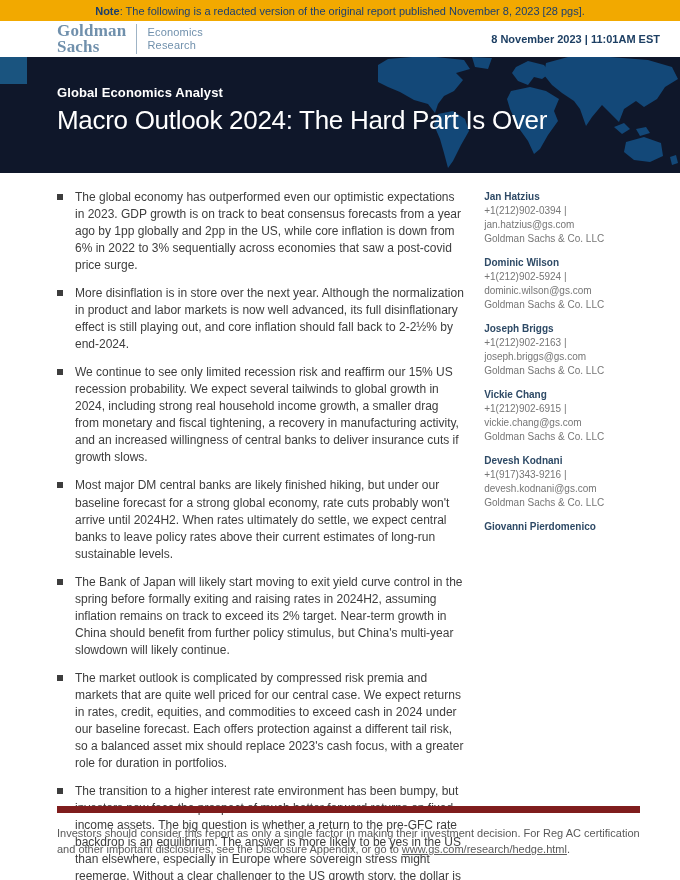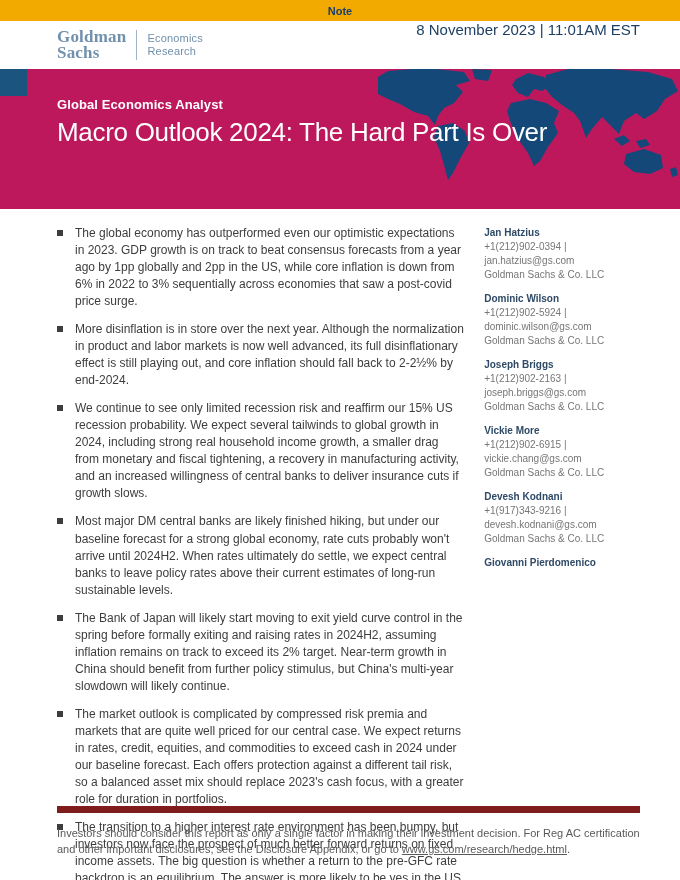--- a/index.html
+++ b/index.html
@@ -17,23 +17,23 @@
     height: 21px;
     background: #F2A900;
     display: flex; align-items: center; justify-content: center;
     font-size: 11px;
     color: #1b3f6e;
     text-align: center;
   }
 
   
   .header {
-    height: 48px;
-    display: flex; 
-    padding: 0 40px 0 57px;
+    height: 36px;
+    display: flex; align-items: center;
+    padding: 0 20px 0 57px;
   }
   .logo-group { display: flex; align-items: center; }
   .gs-logo {
     font-family: "Liberation Serif", serif;
     font-weight: bold;
     font-size: 17px;
     line-height: 0.95;
     color: #7090ac;
     letter-spacing: 0.2px;
   }
@@ -43,30 +43,30 @@
     margin: 0 10px;
   }
   .division {
     font-size: 11px;
     line-height: 1.15;
     color: #7090ac;
     letter-spacing: 0.2px;
   }
   .header-datetime {
     margin-left: auto;
-    font-size: 15px;
-    font-weight: normal;
+    font-size: 11px;
+    font-weight: bold;
     color: #1d3f63;
   }
 
   
   .banner {
     position: relative;
-    height: 140px;
-    background: #be185d;
+    height: 116px;
+    background: #0f172a;
     overflow: hidden;
   }
   .banner-corner {
     position: absolute; left: 0; top: 0;
     width: 27px; height: 27px;
     background: #1a547f;
   }
   .banner-map {
     position: absolute; right: 0; top: 0;
     height: 116px; width: 302px;
@@ -141,20 +141,21 @@
     color: #595959;
     text-decoration: underline;
     cursor: pointer;
   }
 </style>
 </head>
 <body>
 
 <div class="note-banner">
   <span style="font-weight:bold;">Note</span>
+    <span>: The following is a redacted version of the original report published November 8, 2023 [28 pgs].</span>
 </div>
 
 <div class="header">
   <div class="logo-group">
     <div class="gs-logo">
       <div>Goldman</div>
       <div>Sachs</div>
     </div>
     <div class="logo-divider"></div>
     <div class="division">
@@ -241,21 +242,21 @@
 dominic.wilson@gs.com
 Goldman Sachs &amp; Co. LLC</div>
     </div>
     <div class="author">
       <div class="author-name">Joseph Briggs</div>
       <div class="author-contact">+1(212)902-2163 |
 joseph.briggs@gs.com
 Goldman Sachs &amp; Co. LLC</div>
     </div>
     <div class="author">
-      <div class="author-name">Vickie More</div>
+      <div class="author-name">Vickie Chang</div>
       <div class="author-contact">+1(212)902-6915 | vickie.chang@gs.com
 Goldman Sachs &amp; Co. LLC</div>
     </div>
     <div class="author">
       <div class="author-name">Devesh Kodnani</div>
       <div class="author-contact">+1(917)343-9216 |
 devesh.kodnani@gs.com
 Goldman Sachs &amp; Co. LLC</div>
     </div>
     <div class="author">

